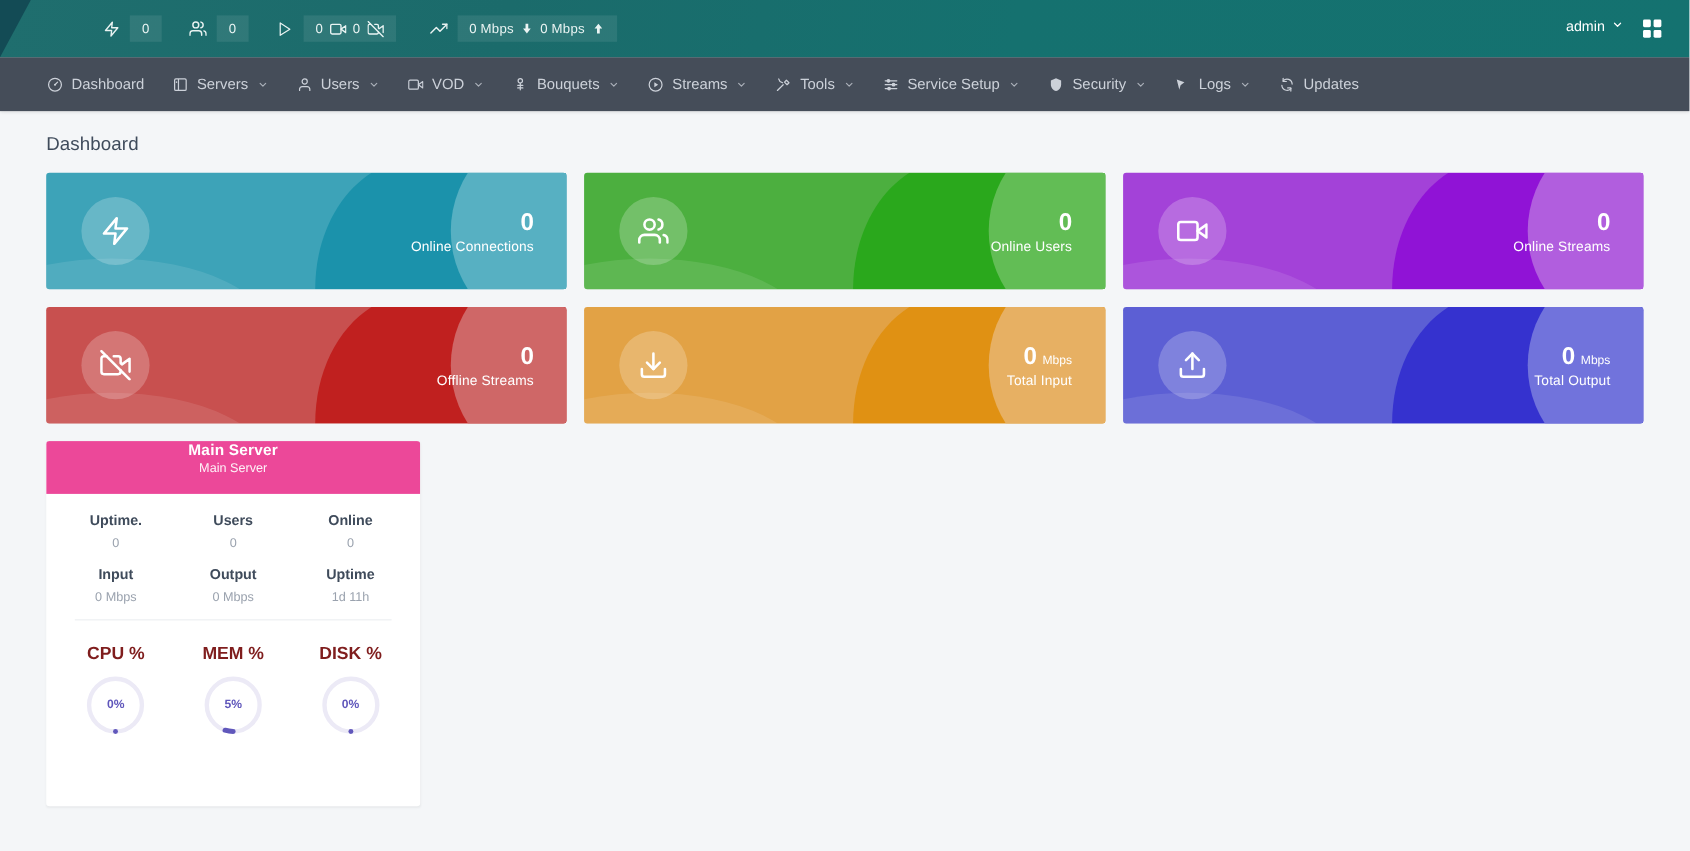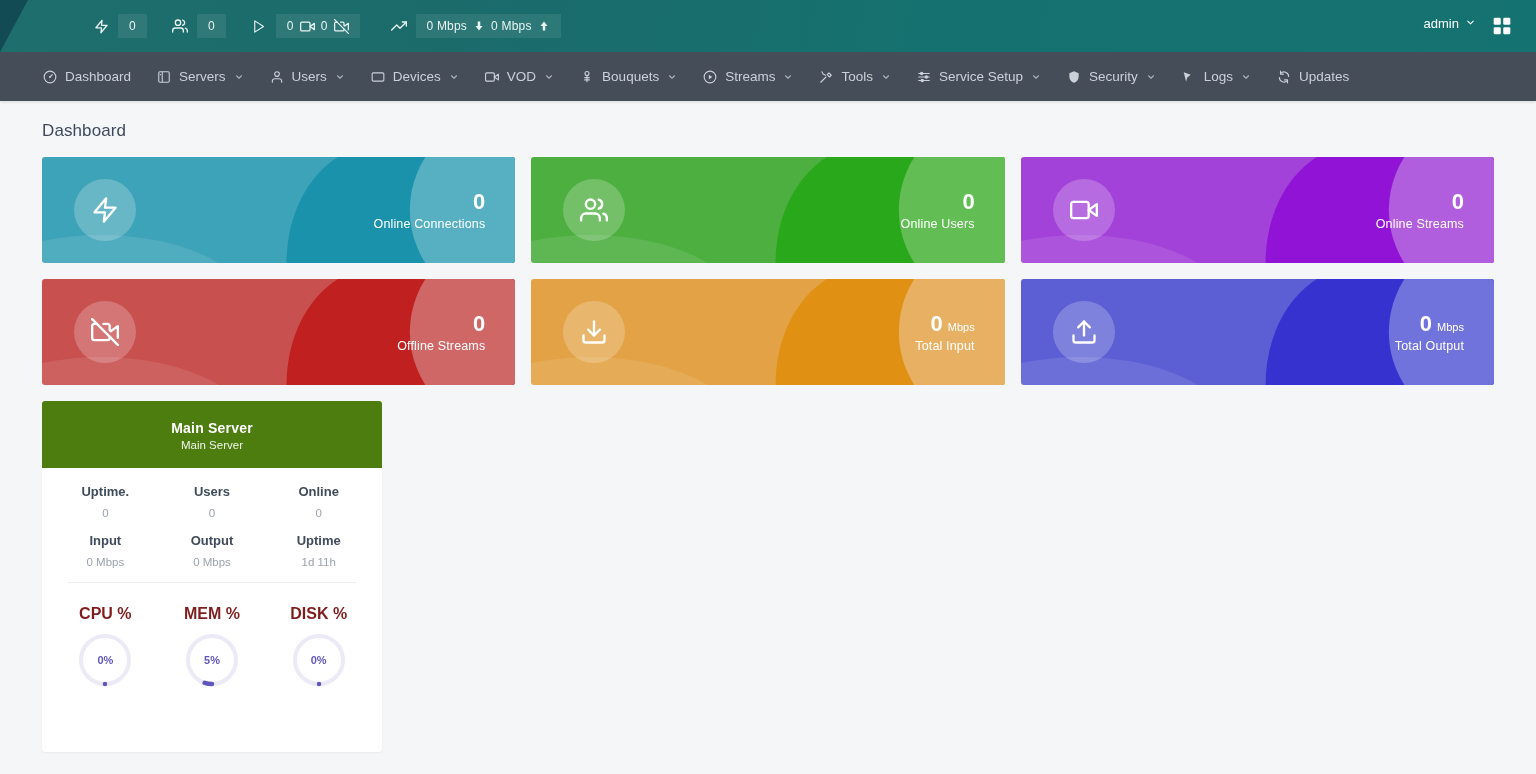--- a/index.html
+++ b/index.html
@@ -157,24 +157,24 @@
   
   .servers-row { margin-top: 16px; display: flex; }
   .server-card {
     width: 340px;
     background: #fff;
     border-radius: 3px;
     box-shadow: 0 1px 2px rgba(0,0,0,.05);
     overflow: hidden;
   }
   .server-head {
-    background: #4d7c0f;
+    background: #ec4899;
     color: #fff;
     text-align: center;
-    padding: 19px 10px 17px 10px;
+    padding: 0 10px 17px 10px;
   }
   .server-head .name { font-size: 14px; font-weight: 700; letter-spacing: .2px;}
   .server-head .sub { font-size: 11.5px; margin-top: 3px; opacity: .92; }
 
   .server-body { padding: 16px 10px 4px 10px; }
   .stat-row {
     display: grid; grid-template-columns: repeat(3, 1fr);
     text-align: center;
     margin-bottom: 14px;
   }
@@ -341,33 +341,20 @@
         </svg>
     </span>
     <span>Users</span>
     <span class="cv nav-caret">
         <svg width="10" height="10" viewBox="0 0 24 24" fill="none" stroke="currentColor" stroke-width="2.6" stroke-linecap="round" stroke-linejoin="round">
           <polyline points="6 9 12 15 18 9"></polyline>
         </svg>
       </span>
   </div>
 
-  <div class="nav-item">
-    <span class="cv">
-      <svg width="14" height="14" viewBox="0 0 24 24" fill="none" stroke="currentColor" stroke-width="1.9">
-          <rect x="2" y="5" width="20" height="14" rx="2"></rect>
-        </svg>
-    </span>
-    <span>Devices</span>
-    <span class="cv nav-caret">
-        <svg width="10" height="10" viewBox="0 0 24 24" fill="none" stroke="currentColor" stroke-width="2.6" stroke-linecap="round" stroke-linejoin="round">
-          <polyline points="6 9 12 15 18 9"></polyline>
-        </svg>
-      </span>
-  </div>
 
   <div class="nav-item">
     <span class="cv">
       <svg width="14" height="14" viewBox="0 0 24 24" fill="none" stroke="currentColor" stroke-width="1.9" stroke-linejoin="round">
           <polygon points="23 7 16 12 23 17 23 7"></polygon>
           <rect x="1" y="5" width="15" height="14" rx="2"></rect>
         </svg>
     </span>
     <span>VOD</span>
     <span class="cv nav-caret">

